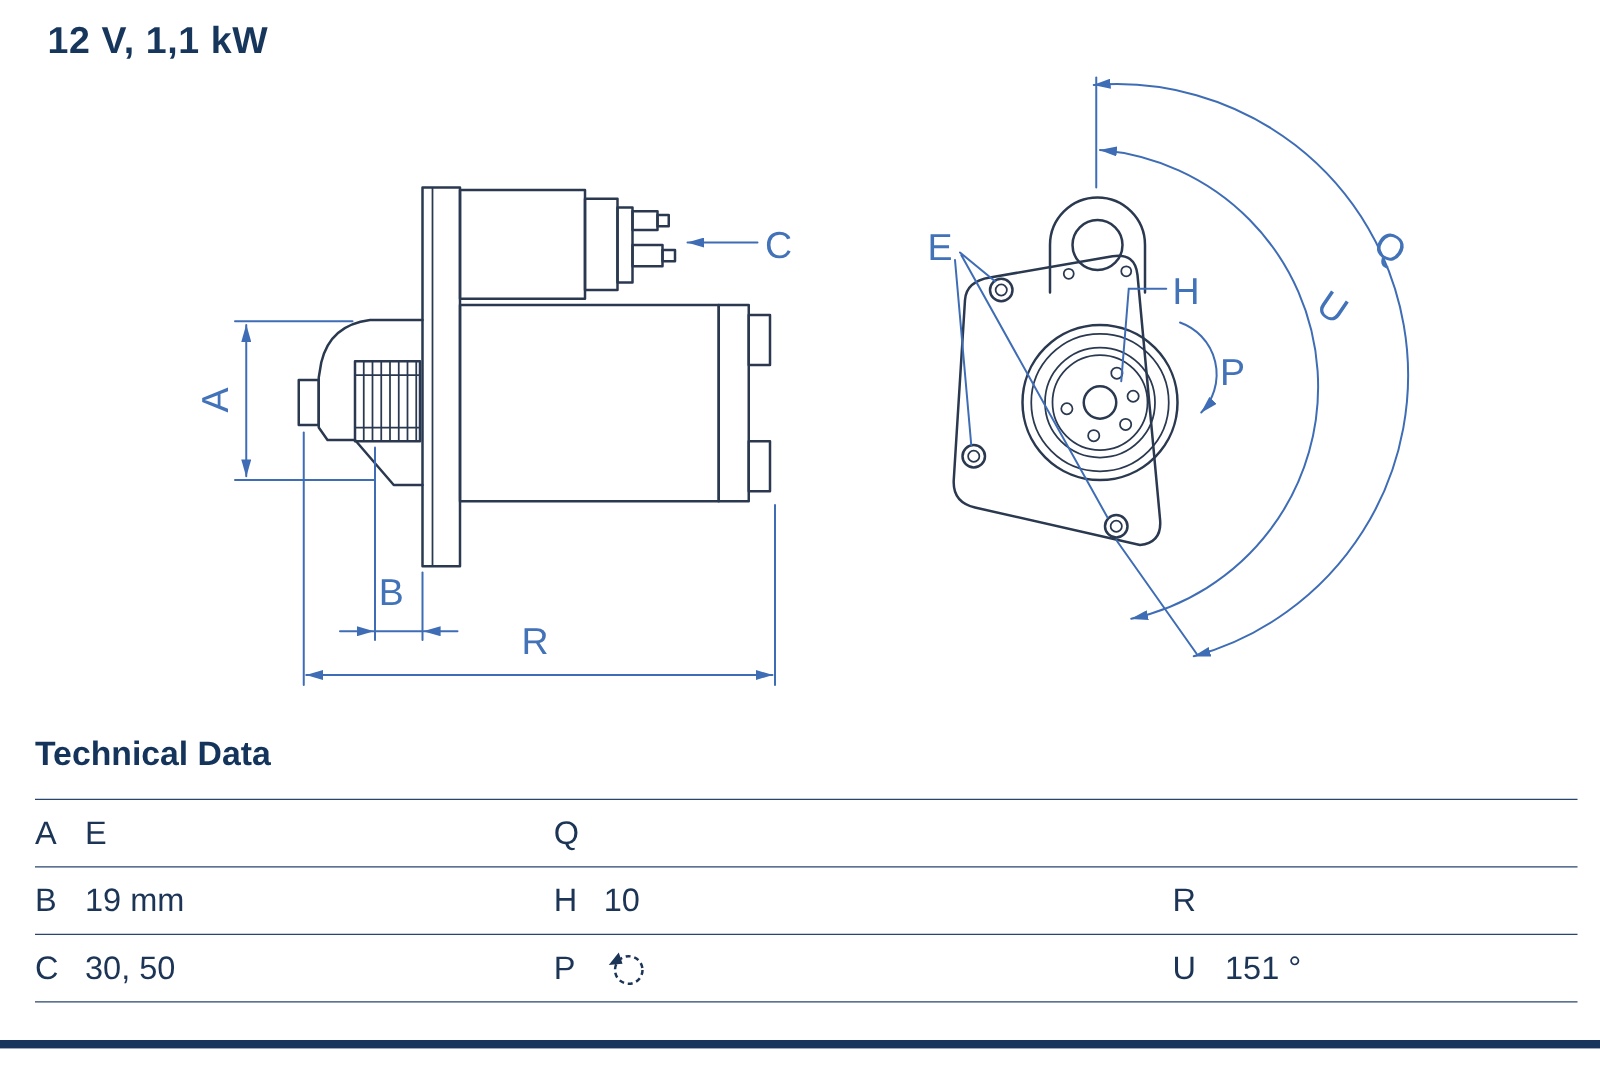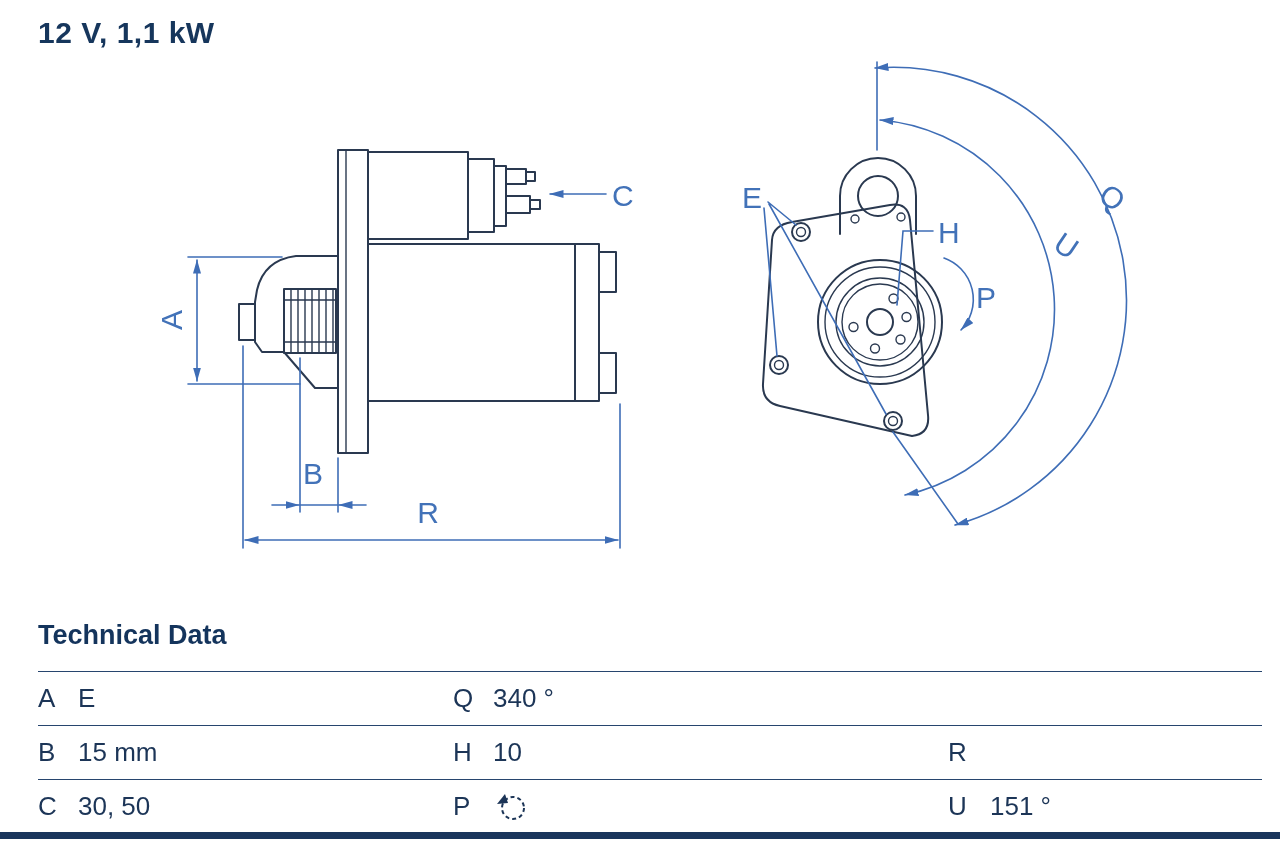--- a/index.html
+++ b/index.html
@@ -13,21 +13,21 @@
   }
   svg.drawing { position:absolute; top:0; left:0; }
   svg.drawing text {
     font-family:"Liberation Sans", sans-serif;
     font-size:30px; fill:#4272b8; font-weight:normal;
   }
   .outline { stroke:#2a3950; stroke-width:2; fill:none; stroke-linejoin:round; stroke-linecap:round; }
   .thin    { stroke:#2a3950; stroke-width:1.4; fill:none; }
   .dim     { stroke:#3e6db6; stroke-width:1.6; fill:none; stroke-linecap:round; }
 
-  .tech { position:absolute; top:588px; left:38px; right:18px;margin-top:32px; }
+  .tech { position:absolute; top:588px; left:28px; right:18px; }
   .tech h2 { margin:0; font-size:27px; font-weight:bold; color:#14345c; }
   .ttable { margin-top:20px; }
   .trow {
     display:grid; grid-template-columns:40px 375px 40px 455px 42px 1fr;
     align-items:center; height:53px;
     border-top:1.5px solid #27456e;
     font-size:26px; color:#1c3557;
   }
   .trow:last-child { border-bottom:1.5px solid #27456e; }
   .tkey, .tval { white-space:nowrap; }
@@ -149,26 +149,25 @@
   </svg>
 
   <div class="tech">
     <h2>Technical Data</h2>
     <div class="ttable">
 
       <div class="trow">
         <span class="tkey">A</span>
         <span class="tkey">E</span>
         <span class="tkey">Q</span>
-        <span class="tval">340 °</span>
       </div>
 
       <div class="trow">
         <span class="tkey">B</span>
-        <span class="tval">15 mm</span>
+        <span class="tval">19 mm</span>
         <span class="tkey">H</span>
         <span class="tval">10</span>
         <span class="tkey">R</span>
       </div>
 
       <div class="trow">
         <span class="tkey">C</span>
         <span class="tval">30, 50</span>
         <span class="tkey">P</span>
         <span class="tval icon-cell">

